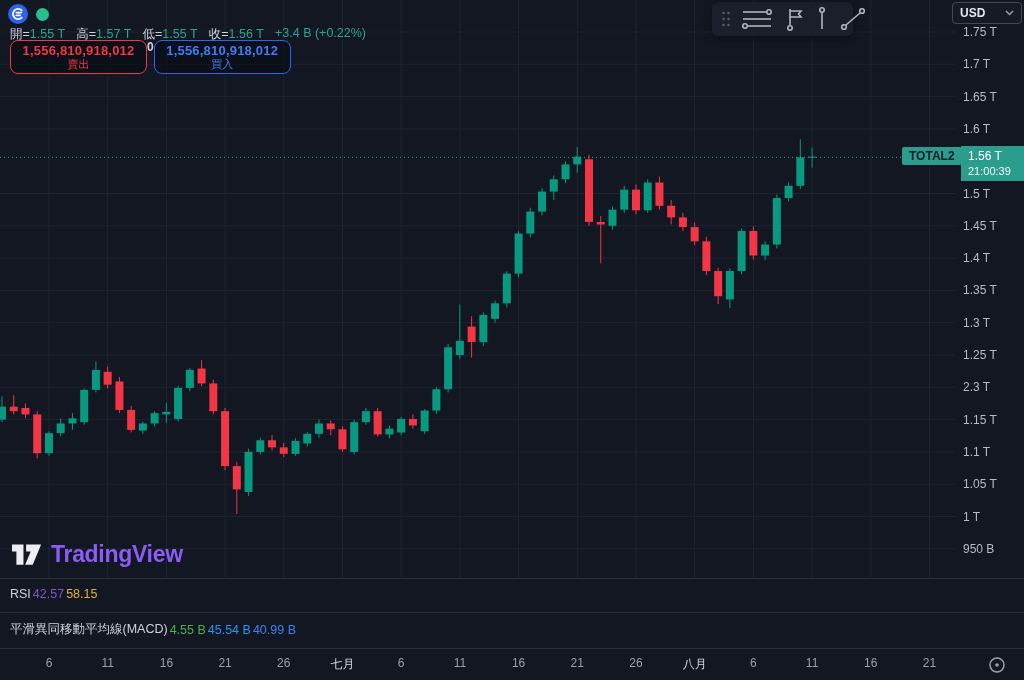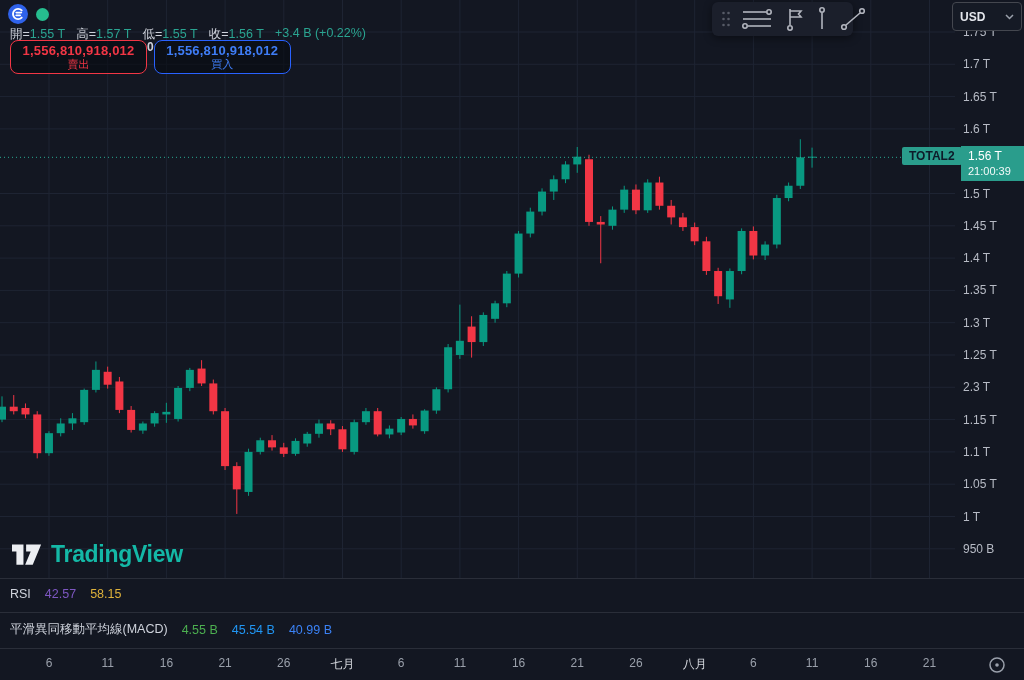--- a/index.html
+++ b/index.html
@@ -29,46 +29,46 @@
   .order-label{font-size:11px}
   #spread{font-size:12px;font-weight:700;color:#d1d4dc}
 
   
   #float-toolbar{left:712px;top:2px;width:141px;height:34px;background:#1b1f2b;
     border-radius:6px;box-shadow:0 2px 8px rgba(0,0,0,.45);display:flex;align-items:center;
     padding:0 5px;box-sizing:border-box;z-index:40}
   #float-toolbar .tool{cursor:pointer;display:flex;align-items:center;justify-content:center;height:30px}
 
   
-  #currency-select{left:952px;top:2px;width:70px;height:29px;border:1px solid #44474f;
+  #currency-select{left:952px;top:2px;width:70px;height:22px;border:1px solid #44474f;
     border-radius:4px;background:#151a25;display:flex;align-items:center;justify-content:space-between;
     padding:0 7px;box-sizing:border-box;font-size:12px;font-weight:700;color:#e3e6ec;cursor:pointer;z-index:40}
 
   
   #price-axis{left:955px;top:0;width:69px;height:648px;z-index:10;cursor:ns-resize}
   .price-tick{position:absolute;left:8px;font-size:12px;color:#b7bbc5;transform:translateY(-50%);white-space:nowrap}
   #time-axis{left:0;top:648px;width:1024px;height:32px;z-index:10;cursor:ew-resize}
   .time-label{position:absolute;top:8px;transform:translateX(-50%);font-size:12px;color:#9aa0ab}
   .time-label.major{color:#d6d9df}
   .separator{left:0;width:1024px;height:1px;background:#2a2e39;z-index:12}
 
   
   #symbol-tag{left:902px;top:147px;background:#2a9d8c;color:#0d1b2a;font-size:12px;font-weight:700;
     padding:2px 7px;border-radius:2px;z-index:20}
   #price-badge{left:961px;top:146px;width:63px;height:35px;background:#2a9d8c;color:#fff;
     display:flex;flex-direction:column;justify-content:center;padding-left:7px;box-sizing:border-box;
     font-size:12px;line-height:1.35;z-index:20}
   #price-badge .countdown{font-size:11px;color:rgba(255,255,255,.95)}
 
   
-  #watermark{left:12px;top:541px;display:flex;align-items:center;gap:9px;z-index:5;color:#14b8a6}
+  #watermark{left:12px;top:541px;display:flex;align-items:center;gap:9px;z-index:5;color:#8b5cf6}
   #watermark .wm-text{font-size:23px;font-weight:700;letter-spacing:-.3px}
 
   
-  .indicator-row{left:10px;display:flex;align-items:center;gap:14px;font-size:12.5px;z-index:15;white-space:nowrap}
+  .indicator-row{left:10px;display:flex;align-items:center;gap:2px;font-size:12.5px;z-index:15;white-space:nowrap}
   #rsi-row{top:587px}
   #macd-row{top:621px}
   .ind-name{color:#cfd3dc;cursor:pointer}
 
   
   #target-btn{left:985px;top:653px;width:24px;height:24px;display:flex;align-items:center;justify-content:center;cursor:pointer;z-index:15}
 </style>
 </head>
 <body>
 

